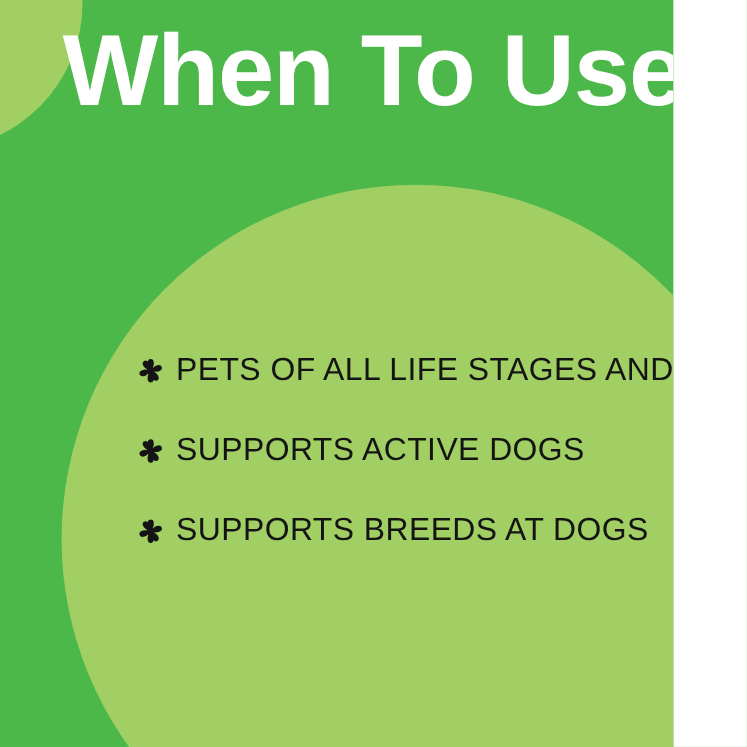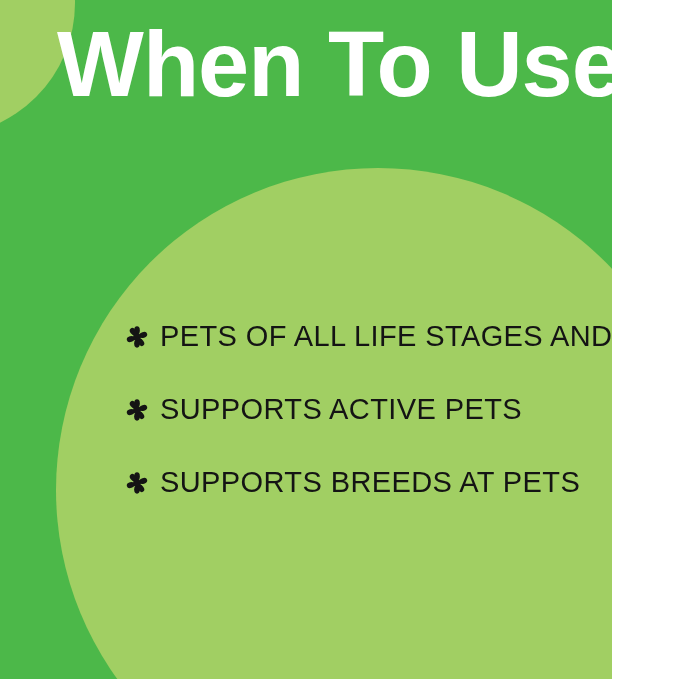--- a/index.html
+++ b/index.html
@@ -122,33 +122,33 @@
         <g fill="#141414">
           <ellipse cx="12" cy="4.8" rx="3.1" ry="4.4"></ellipse>
           <ellipse cx="12" cy="19.2" rx="3.1" ry="4.4"></ellipse>
           <ellipse cx="12" cy="4.8" rx="3.1" ry="4.4" transform="rotate(72 12 12)"></ellipse>
           <ellipse cx="12" cy="19.2" rx="3.1" ry="4.4" transform="rotate(72 12 12)"></ellipse>
           <ellipse cx="12" cy="4.8" rx="3.1" ry="4.4" transform="rotate(144 12 12)"></ellipse>
           <ellipse cx="12" cy="19.2" rx="3.1" ry="4.4" transform="rotate(144 12 12)"></ellipse>
           <circle cx="12" cy="12" r="4.2"></circle>
         </g>
       </svg>
-      <span class="benefit-text">SUPPORTS ACTIVE PETS</span>
+      <span class="benefit-text">SUPPORTS ACTIVE DOGS</span>
     </li>
 
     <li class="benefit-item">
       <svg class="bullet-icon" viewBox="0 0 24 24" xmlns="http://www.w3.org/2000/svg" aria-hidden="true">
         <g fill="#141414">
           <ellipse cx="12" cy="4.8" rx="3.1" ry="4.4"></ellipse>
           <ellipse cx="12" cy="19.2" rx="3.1" ry="4.4"></ellipse>
           <ellipse cx="12" cy="4.8" rx="3.1" ry="4.4" transform="rotate(72 12 12)"></ellipse>
           <ellipse cx="12" cy="19.2" rx="3.1" ry="4.4" transform="rotate(72 12 12)"></ellipse>
           <ellipse cx="12" cy="4.8" rx="3.1" ry="4.4" transform="rotate(144 12 12)"></ellipse>
           <ellipse cx="12" cy="19.2" rx="3.1" ry="4.4" transform="rotate(144 12 12)"></ellipse>
           <circle cx="12" cy="12" r="4.2"></circle>
         </g>
       </svg>
-      <span class="benefit-text">SUPPORTS BREEDS AT PETS</span>
+      <span class="benefit-text">SUPPORTS BREEDS AT DOGS</span>
     </li>
 
   </ul>
 
 </div>
 
 </body></html>

